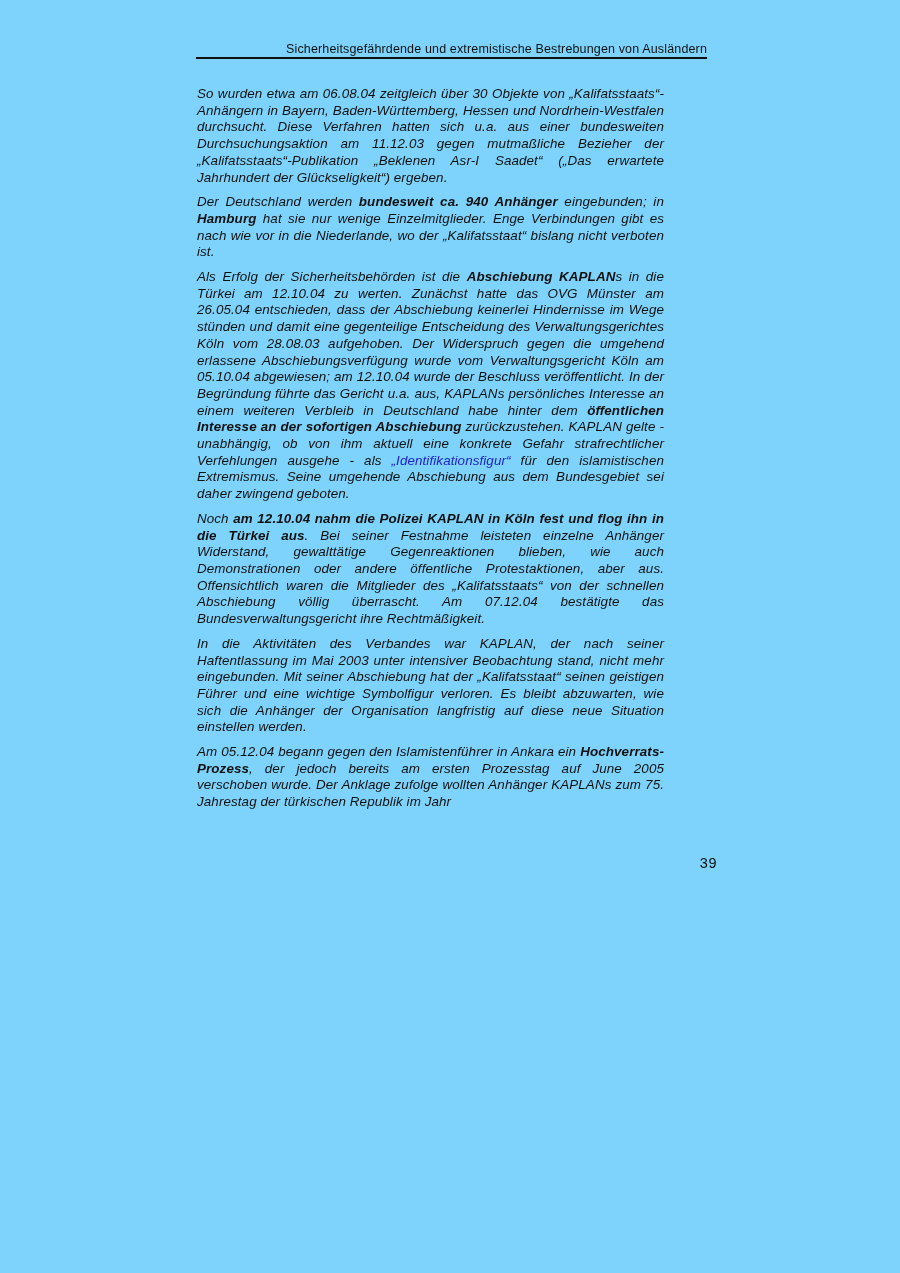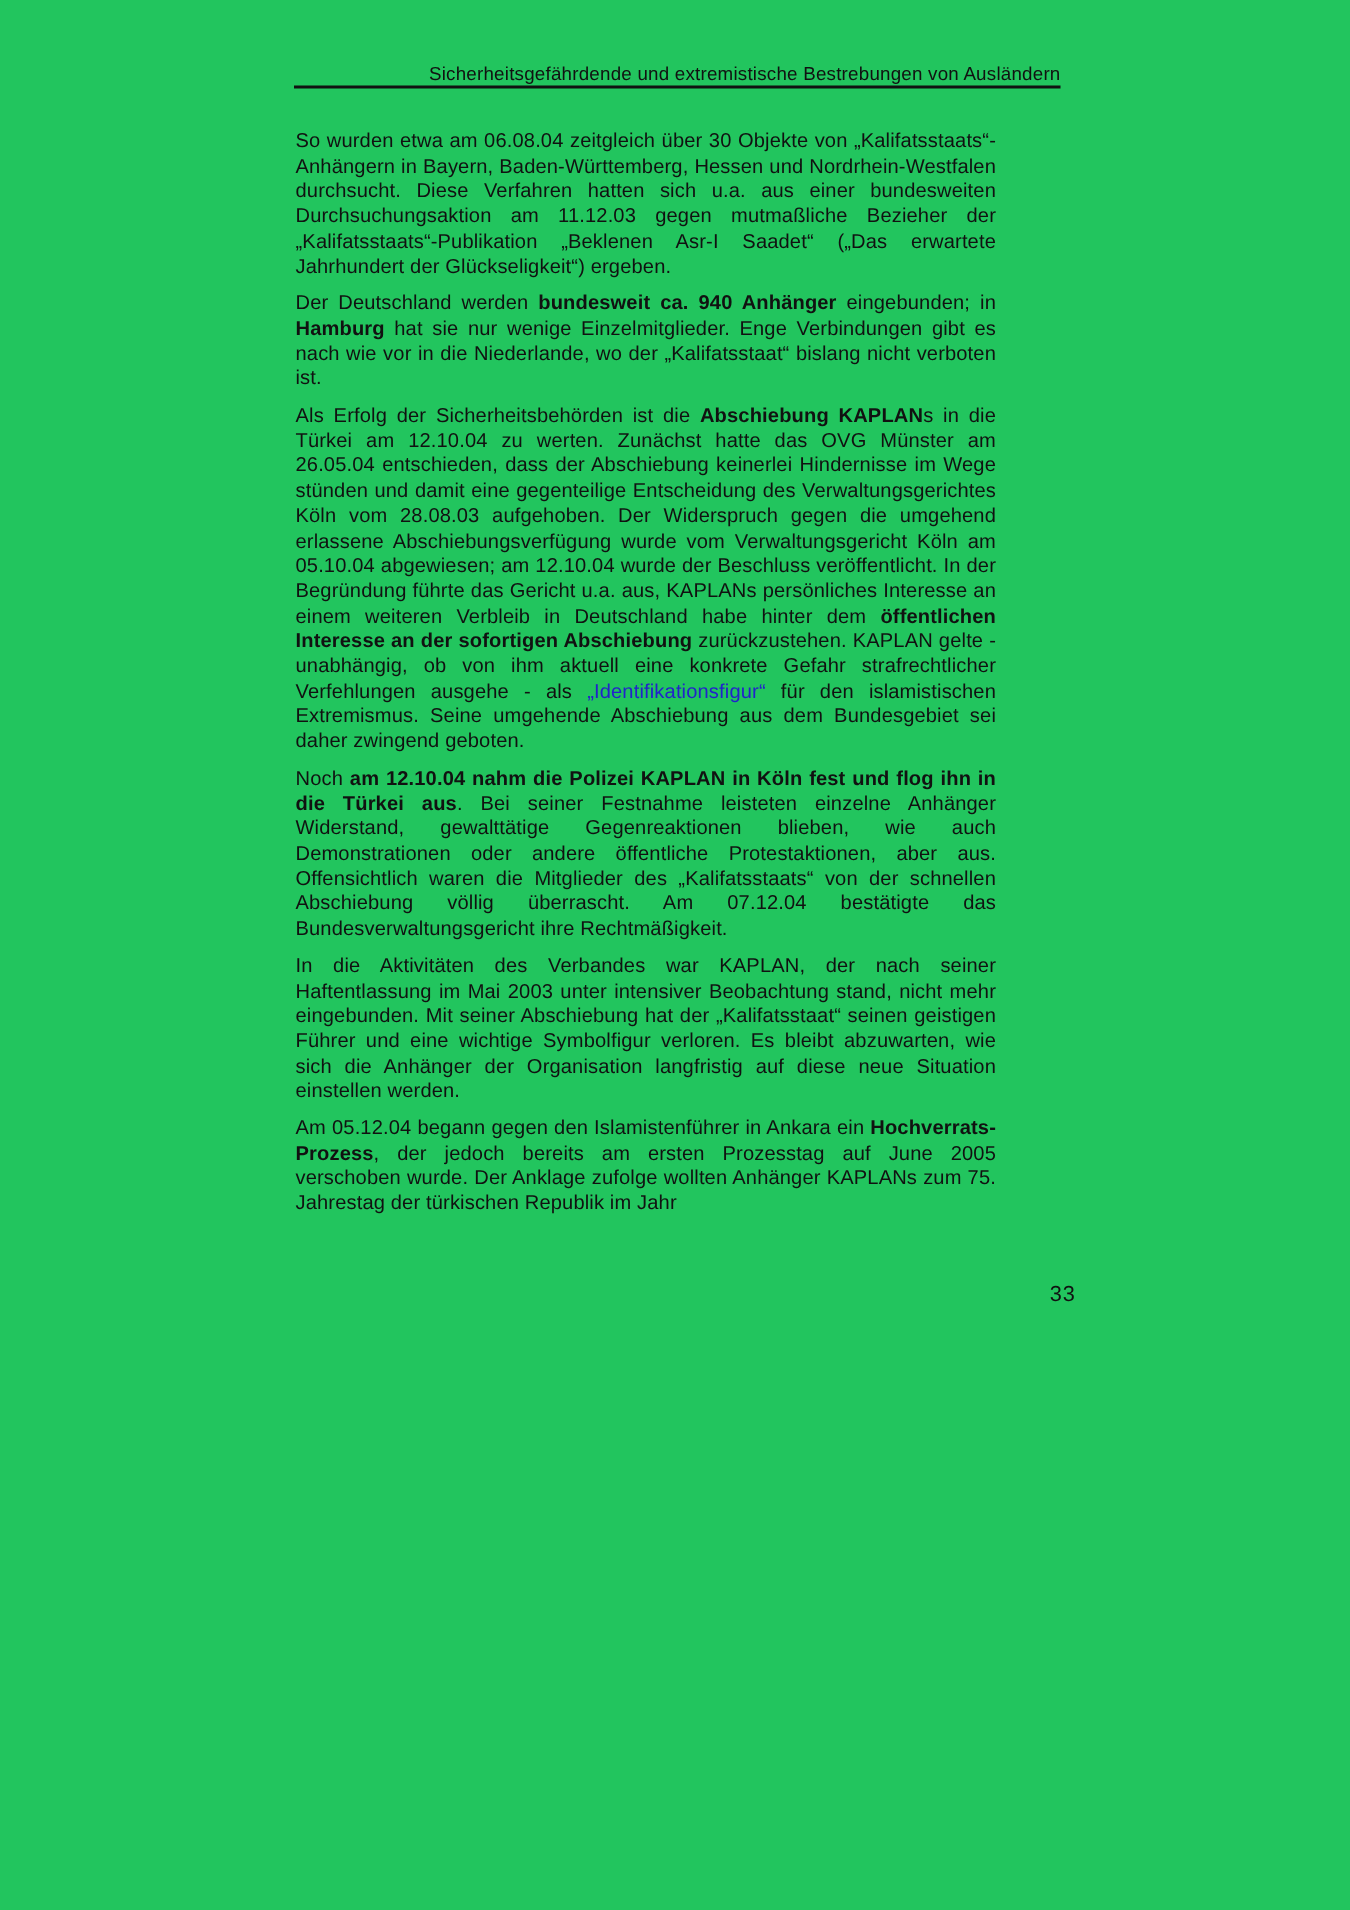--- a/index.html
+++ b/index.html
@@ -4,21 +4,21 @@
 <style>
   html, body {
     margin: 0;
     padding: 0;
     background: #e8e8e8;
   }
   .page {
     position: relative;
     width: 900px;
     height: 1273px;
-    background: #22c55e;
+    background: #7dd3fc;
     font-family: "Liberation Sans", "DejaVu Sans", sans-serif;
     color: #111111;
     overflow: hidden;
   }
   .header-title {
     position: absolute;
     top: 42px;
     left: 196px;
     width: 511px;
     text-align: right;
@@ -38,20 +38,21 @@
   .body-text {
     position: absolute;
     top: 86px;
     left: 197px;
     width: 467px;
     font-size: 13.4px;
     line-height: 16.7px;
     letter-spacing: 0.1px;
     text-align: justify;
     hyphens: auto;
+    font-style: italic;
     -webkit-hyphens: auto;
   }
   .body-text p {
     margin: 0 0 8px 0;
   }
   .run-normal { font-weight: normal; }
   .run-bold   { font-weight: bold; }
   .run-link   { color: var(--link-blue, #2222cc); font-weight: normal; }
   .page-number {
     position: absolute;
@@ -72,14 +73,14 @@
 
   <div class="body-text">
       <p><span class="run-normal">So wurden etwa am 06.08.04 zeitgleich über 30 Objekte von „Kalifatsstaats“-Anhängern in Bayern, Baden-Württemberg, Hessen und Nordrhein-Westfalen durchsucht. Diese Verfahren hatten sich u.a. aus einer bundesweiten Durchsuchungsaktion am 11.12.03 gegen mutmaßliche Bezieher der „Kalifatsstaats“-Publikation „Beklenen Asr-I Saadet“ („Das erwartete Jahrhundert der Glückseligkeit“) ergeben.</span></p>
       <p><span class="run-normal">Der Deutschland werden </span><span class="run-bold">bundesweit ca. 940 Anhänger</span><span class="run-normal"> eingebunden; in </span><span class="run-bold">Hamburg</span><span class="run-normal"> hat sie nur wenige Einzelmitglieder. Enge Verbindungen gibt es nach wie vor in die Niederlande, wo der „Kalifatsstaat“ bislang nicht verboten ist.</span></p>
       <p><span class="run-normal">Als Erfolg der Sicherheitsbehörden ist die </span><span class="run-bold">Abschiebung KAPLAN</span><span class="run-normal">s in die Türkei am 12.10.04 zu werten. Zunächst hatte das OVG Münster am 26.05.04 entschieden, dass der Abschiebung keinerlei Hindernisse im Wege stünden und damit eine gegenteilige Entscheidung des Verwaltungsgerichtes Köln vom 28.08.03 aufgehoben. Der Widerspruch gegen die umgehend erlassene Abschiebungsverfügung wurde vom Verwaltungsgericht Köln am 05.10.04 abgewiesen; am 12.10.04 wurde der Beschluss veröffentlicht. In der Begründung führte das Gericht u.a. aus, KAPLANs persönliches Interesse an einem weiteren Verbleib in Deutschland habe hinter dem </span><span class="run-bold">öffentlichen Interesse an der sofortigen Abschiebung</span><span class="run-normal"> zurückzustehen. KAPLAN gelte - unabhängig, ob von ihm aktuell eine konkrete Gefahr strafrechtlicher Verfehlungen ausgehe - als </span><span class="run-link">„Identifikationsfigur“</span><span class="run-normal"> für den islamistischen Extremismus. Seine umgehende Abschiebung aus dem Bundesgebiet sei daher zwingend geboten.</span></p>
       <p><span class="run-normal">Noch </span><span class="run-bold">am 12.10.04 nahm die Polizei KAPLAN in Köln fest und flog ihn in die Türkei aus</span><span class="run-normal">. Bei seiner Festnahme leisteten einzelne Anhänger Widerstand, gewalttätige Gegenreaktionen blieben, wie auch Demonstrationen oder andere öffentliche Protestaktionen, aber aus. Offensichtlich waren die Mitglieder des „Kalifatsstaats“ von der schnellen Abschiebung völlig überrascht. Am 07.12.04 bestätigte das Bundesverwaltungsgericht ihre Rechtmäßigkeit.</span></p>
       <p><span class="run-normal">In die Aktivitäten des Verbandes war KAPLAN, der nach seiner Haftentlassung im Mai 2003 unter intensiver Beobachtung stand, nicht mehr eingebunden. Mit seiner Abschiebung hat der „Kalifatsstaat“ seinen geistigen Führer und eine wichtige Symbolfigur verloren. Es bleibt abzuwarten, wie sich die Anhänger der Organisation langfristig auf diese neue Situation einstellen werden.</span></p>
       <p><span class="run-normal">Am 05.12.04 begann gegen den Islamistenführer in Ankara ein </span><span class="run-bold">Hochverrats-Prozess</span><span class="run-normal">, der jedoch bereits am ersten Prozesstag auf June 2005 verschoben wurde. Der Anklage zufolge wollten Anhänger KAPLANs zum 75. Jahrestag der türkischen Republik im Jahr</span></p>
     </div>
 
-  <div class="page-number">33</div>
+  <div class="page-number">39</div>
 </div>
 
 </body></html>

